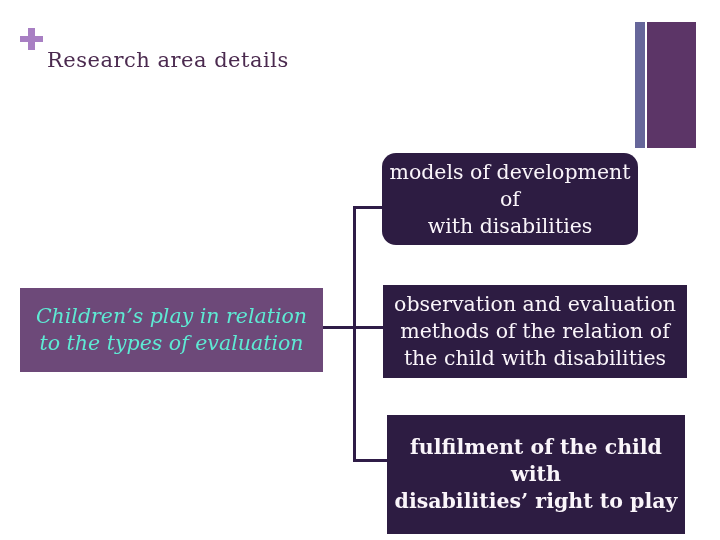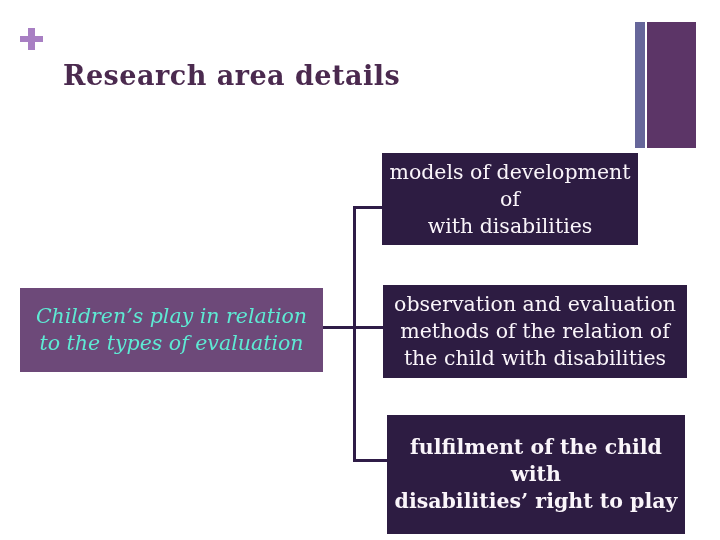--- a/index.html
+++ b/index.html
@@ -35,24 +35,24 @@
     left: 8px; top: 0;
     width: 7px; height: 22px;
     background: #a87fc3;
   }
 
   
   .title {
     position: absolute;
     left: 47px;
     top: 44px;
-    margin: 16px;
-    font-size: 27px;
+    margin: 0;
+    font-size: 21px;
     line-height: 32px;
-    font-weight: bold;
+    font-weight: normal;
     letter-spacing: 0.5px;
     color: #4b2a4f;
     white-space: nowrap;
   }
 
   
   .bar-narrow {
     position: absolute;
     left: 635px; top: 22px;
     width: 10px; height: 126px;
@@ -82,21 +82,21 @@
     flex-direction: column;
     justify-content: center;
     align-items: center;
     text-align: center;
     box-sizing: border-box;
     font-size: 20.5px;
     line-height: 27px;
     color: #faf5fa;
   }
   .box-dark { background: #2d1c42; }
-  .box-1 { left: 382px; top: 153px; width: 256px; height: 92px; }
+  .box-1 { left: 382px; top: 153px; width: 256px; height: 92px; border-radius: 14px; }
   .box-2 { left: 383px; top: 285px; width: 304px; height: 93px; }
   .box-3 { left: 387px; top: 415px; width: 298px; height: 119px; font-weight: bold; }
   .box-left {
     left: 20px; top: 288px;
     width: 303px; height: 84px;
     background: #6d4979;
     font-style: italic;
     color: #5eead4;
   }
 </style>

